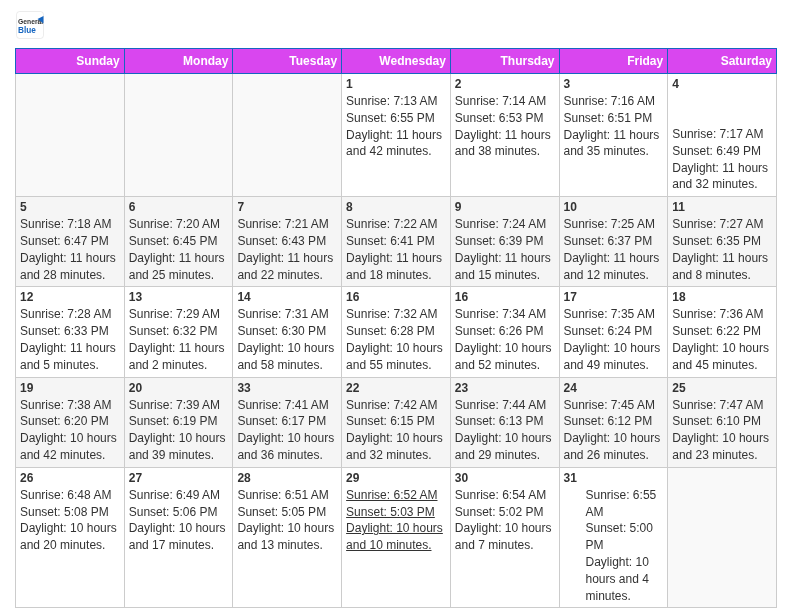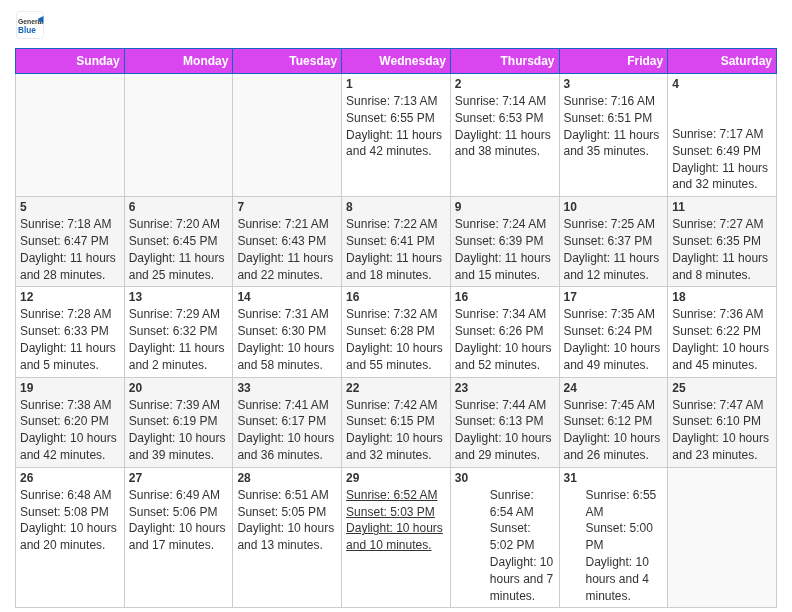--- a/index.html
+++ b/index.html
@@ -305,21 +305,21 @@
 Daylight: 10 hours and 13 minutes.</div>
           </td>
           <td>
             <span class="day-number">29</span>
             <div class="day-info" style="white-space: pre-line; text-decoration: underline;">Sunrise: 6:52 AM
 Sunset: 5:03 PM
 Daylight: 10 hours and 10 minutes.</div>
           </td>
           <td>
             <span class="day-number">30</span>
-            <div class="day-info" style="white-space: pre-line; margin-left: 35px;">Sunrise: 6:54 AM
+            <div class="day-info" style="white-space: pre-line;">Sunrise: 6:54 AM
 Sunset: 5:02 PM
 Daylight: 10 hours and 7 minutes.</div>
           </td>
           <td>
             <span class="day-number">31</span>
             <div class="day-info" style="white-space: pre-line; margin-left: 22px;">Sunrise: 6:55 AM
 Sunset: 5:00 PM
 Daylight: 10 hours and 4 minutes.</div>
           </td>
           <td class="empty-cell"></td>

